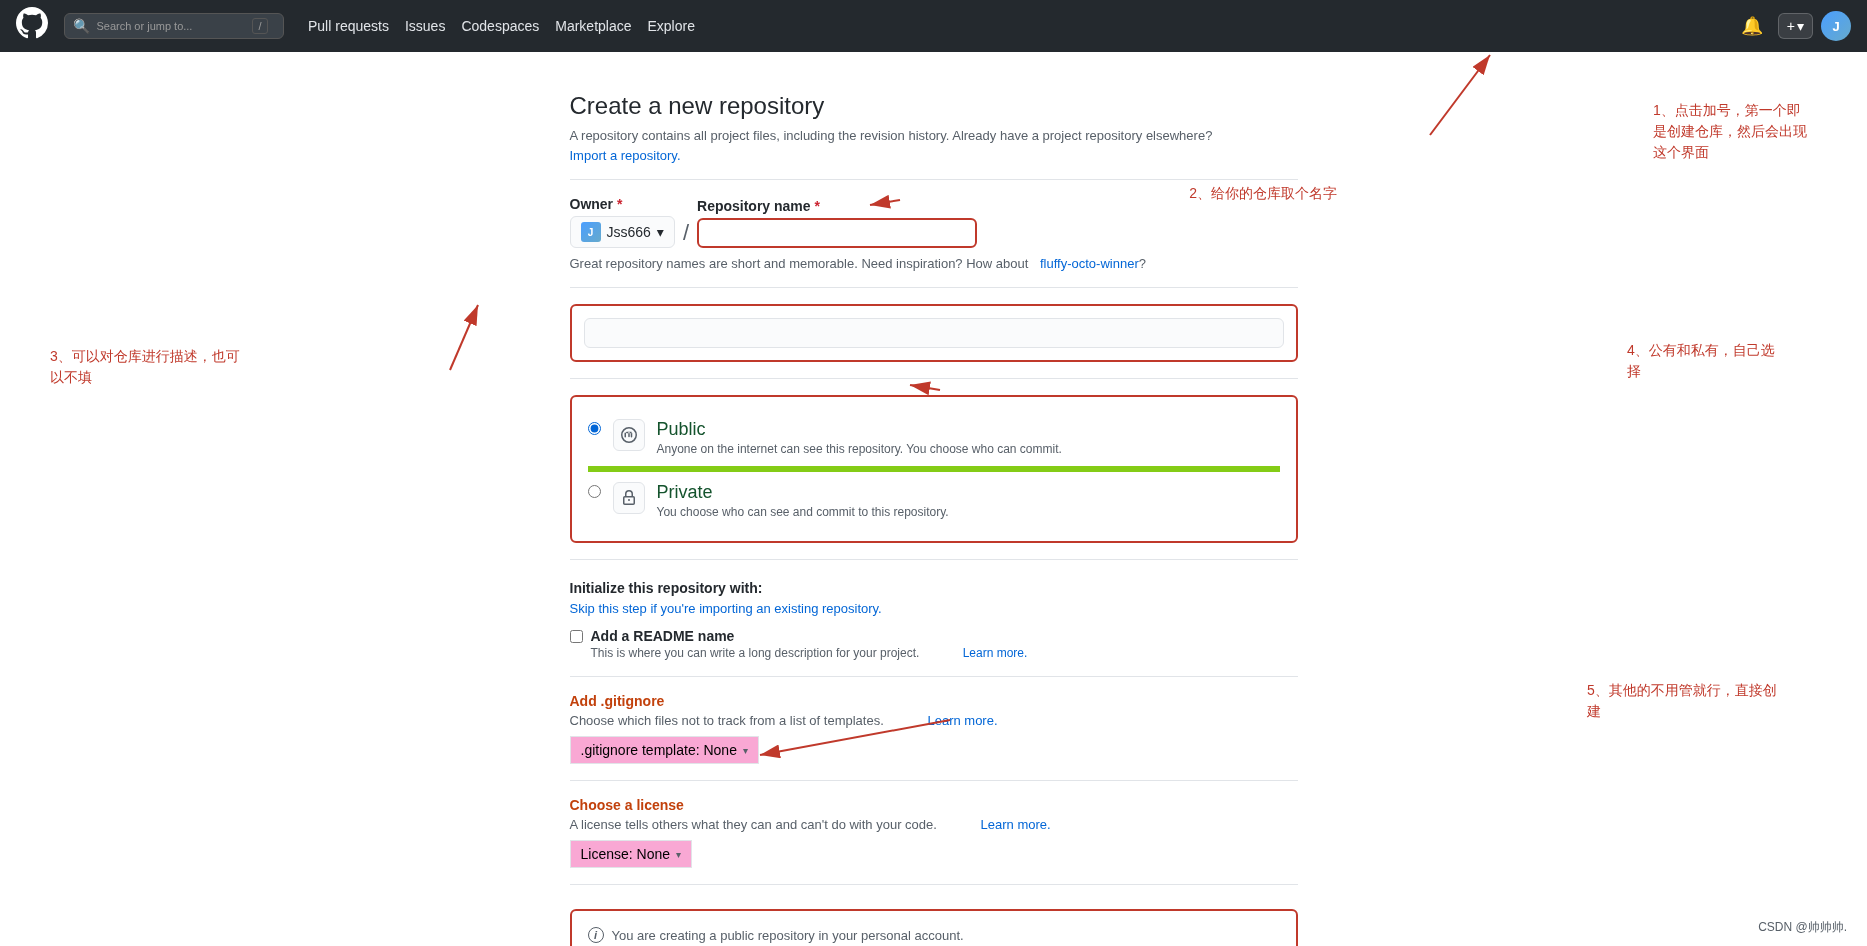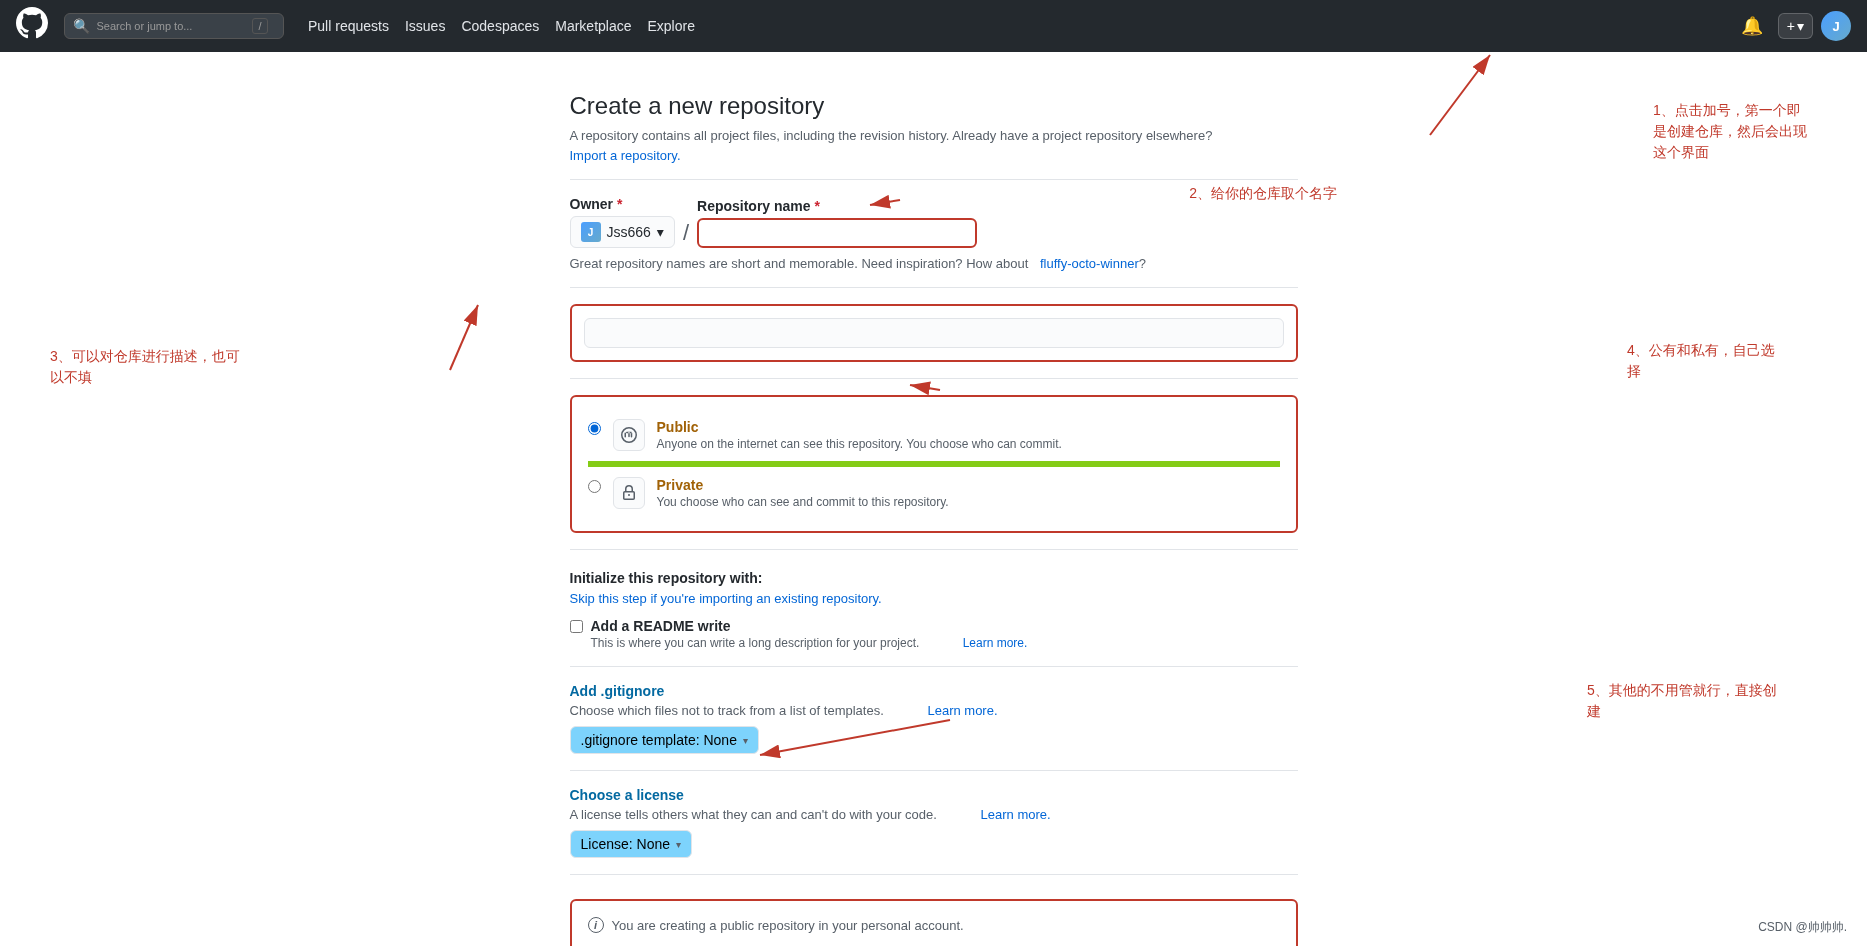--- a/index.html
+++ b/index.html
@@ -183,43 +183,43 @@
     .visibility-option input[type=radio] { margin-top: 3px; cursor: pointer; accent-color: #0366d6; }
     .visibility-icon {
       width: 32px; height: 32px;
       border: 1px solid #e1e4e8;
       border-radius: 6px;
       display: flex; align-items: center; justify-content: center;
       font-size: 16px;
       background: #fafbfc;
       flex-shrink: 0;
     }
-    .visibility-info .vis-title { font-size: 14px; font-weight: 700; color: #a16207; }
+    .visibility-info .vis-title { font-size: 18px; font-weight: 400; color: #14532d; }
     .visibility-info .vis-desc { font-size: 12px; color: #586069; margin-top: 2px; }
 
     
     .init-section { margin-top: 20px; }
     .init-title { font-size: 14px; font-weight: 600; color: #24292e; }
     .skip-link { color: #0366d6; text-decoration: none; font-size: 13px; }
 
     .checkbox-row { display: flex; align-items: flex-start; gap: 8px; margin-top: 12px; }
     .checkbox-row input[type=checkbox] { margin-top: 2px; cursor: pointer; }
     .checkbox-label { font-size: 14px; font-weight: 600; color: #24292e; }
     .checkbox-desc { font-size: 12px; color: #586069; margin-top: 2px; }
     .inline-link { color: #0366d6; text-decoration: none; padding-left: 40px; }
 
     
     .select-section { margin-top: 16px; }
-    .select-section-title { font-size: 14px; font-weight: 600; color: #0369a1; margin-bottom: 4px; }
+    .select-section-title { font-size: 14px; font-weight: 600; color: #c2410c; margin-bottom: 4px; }
     .select-section-desc { font-size: 13px; color: #586069; margin-bottom: 8px; }
     .dropdown-btn {
       border: 1px solid #e1e4e8;
-      border-radius: 6px;
+      border-radius: 0;
       padding: 5px 10px;
-      background: #7dd3fc;
+      background: #f9a8d4;
       font-size: 14px;
       cursor: pointer;
       display: flex; align-items: center; gap: 6px;
     }
     .caret { font-size: 10px; color: #586069; }
 
     
     .bottom-notice {
       margin-top: 24px;
       border: 2px solid #c0392b;
@@ -408,21 +408,21 @@
 
   
   <div class="init-section">
     <div class="init-title">Initialize this repository with:</div>
     <div style="margin-top:4px;">
       <a href="#" class="skip-link">Skip this step if you're importing an existing repository.</a>
     </div>
     <div class="checkbox-row">
       <input type="checkbox" style="">
       <div>
-        <div class="checkbox-label">Add a README write</div>
+        <div class="checkbox-label">Add a README name</div>
         <div class="checkbox-desc">
           <span>This is where you can write a long description for your project.</span>
           <a href="#" class="inline-link">Learn more.</a>
         </div>
       </div>
     </div>
   </div>
 
   <hr class="divider">
 

